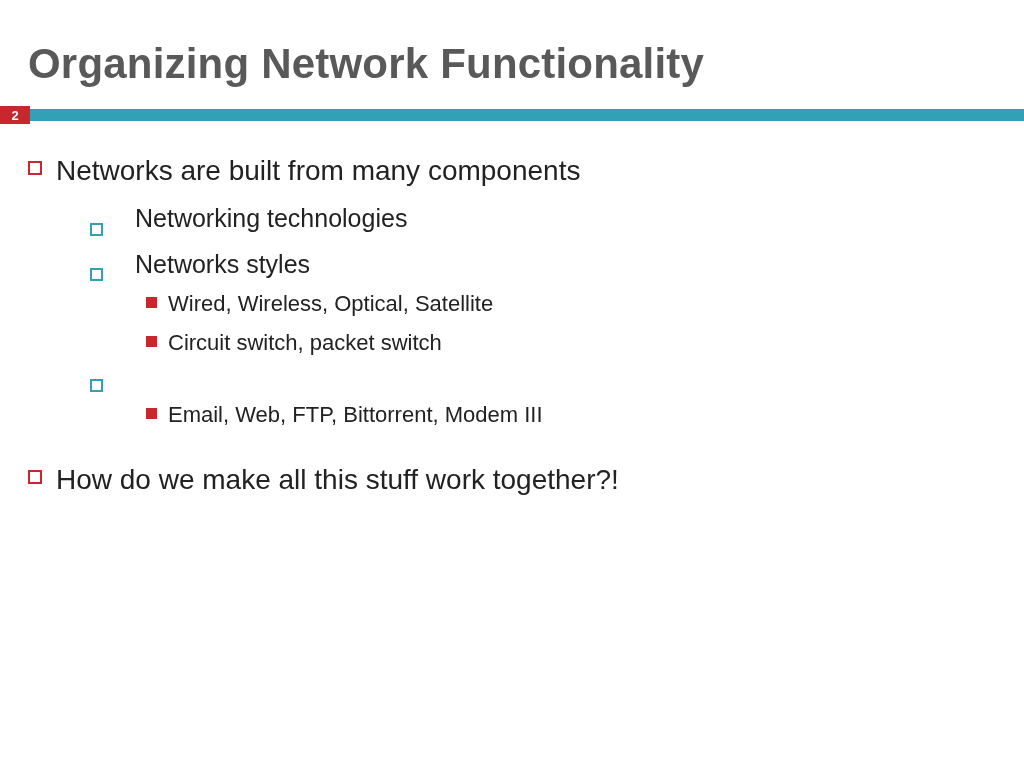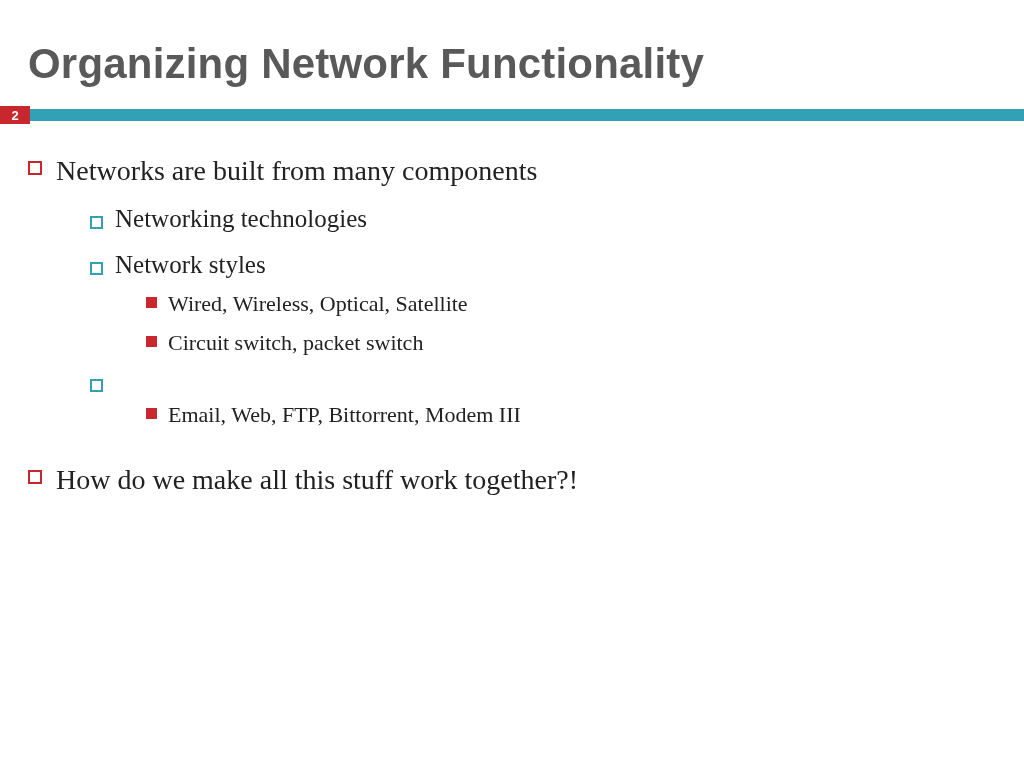--- a/index.html
+++ b/index.html
@@ -37,21 +37,20 @@
     font-family: Arial, sans-serif;
   }
   .divider-bar {
     flex: 1;
     background: #32a0b5;
     height: 12px;
     align-self: center;
   }
   .content {
     padding: 28px 40px 0 28px;
-    font-family: Liberation Serif, serif;
   }
   .l1 {
     display: flex;
     align-items: flex-start;
     margin-bottom: 10px;
   }
   .l1 .bullet {
     width: 14px;
     height: 14px;
     border: 2px solid #c8272d;
@@ -59,24 +58,25 @@
     margin-right: 14px;
     flex-shrink: 0;
   }
   .l1 .text {
     font-size: 28px;
     color: #222222;
     line-height: 1.35;
   }
   .l2 {
     display: flex;
-    align-items: center;
+    align-items: flex-end;
     margin-left: 62px;
     margin-top: 12px;
     margin-bottom: 4px;
+    gap: 20px;
   }
   .l2 .bullet {
     width: 13px;
     height: 13px;
     border: 2px solid #32a0b5;
     margin-top: 8px;
     margin-right: 12px;
     flex-shrink: 0;
   }
   .l2 .text {
@@ -124,21 +124,21 @@
   </div>
 
   <div class="l2">
     <div class="bullet"></div>
     <div class="text">Networking technologies</div>
   </div>
 
 
   <div class="l2">
     <div class="bullet"></div>
-    <div class="text">Network styles</div>
+    <div class="text">Networks styles</div>
   </div>
 
   <div class="l3">
     <div class="bullet"></div>
     <div class="text">Wired, Wireless, Optical, Satellite</div>
   </div>
 
   <div class="l3">
     <div class="bullet"></div>
     <div class="text">Circuit switch, packet switch</div>

